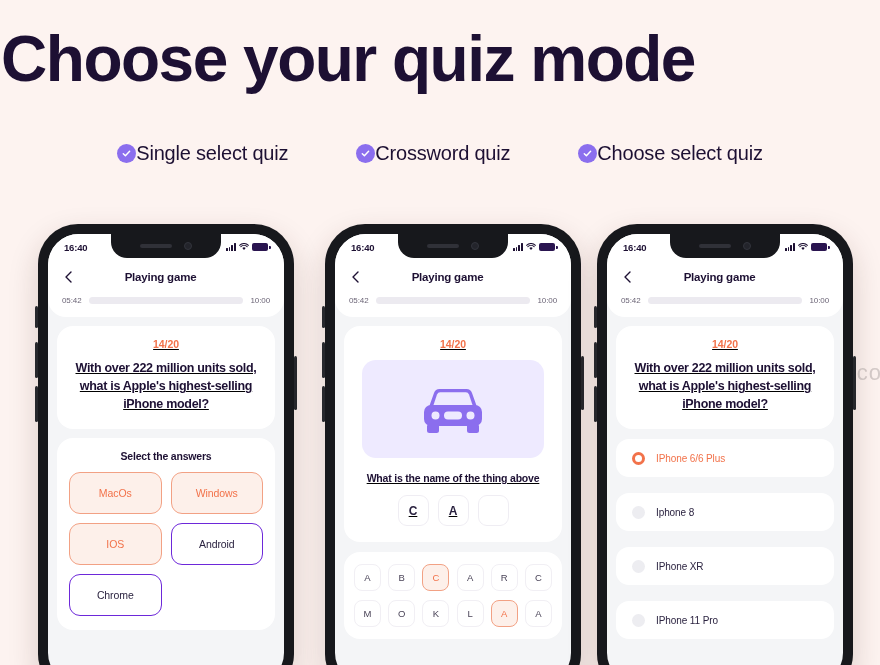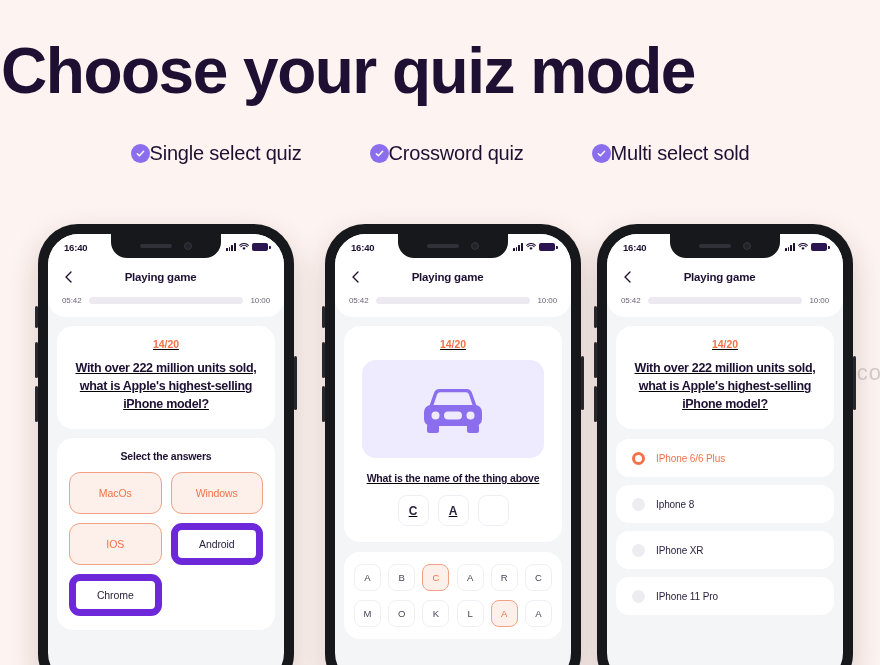--- a/index.html
+++ b/index.html
@@ -12,21 +12,21 @@
   .page {
     position: relative;
     width: 880px; height: 665px;
     background: #fdf3f0;
     overflow: hidden;
   }
 
   
   .page-title {
     position: absolute;
-    top: 36px; left: 0; width: 696px;
+    top: 24px; left: 0; width: 696px;
     text-align: center;
     font-size: 64px;
     font-weight: 700;
     letter-spacing: -1.5px;
     color: #1d1033;
     line-height: 1.1;
   }
   .modes-row {
     position: absolute;
     top: 142px; left: 0; width: 880px;
@@ -247,21 +247,21 @@
     grid-template-columns: 1fr 1fr;
     gap: 9px;
   }
   .chip {
     height: 42px;
     border-radius: 11px;
     display: flex; align-items: center; justify-content: center;
     font-size: 10.5px;
     letter-spacing: -0.1px;
     background: #ffffff;
-    border: 7px solid #6d28d9;
+    border: 1px solid #6d28d9;
     color: #2b2340;
   }
   .chip.sel {
     background: #fdf0ea;
     border: 1px solid #f2a184;
     color: #f2724a;
   }
 
   
   .imgbox {
@@ -319,21 +319,21 @@
     background: #fdf0ea;
     border: 1px solid #f2a184;
     color: #f2724a;
   }
 
   
   .options {
     margin: 10px 9px 0;
     display: flex;
     flex-direction: column;
-    gap: 8px;
+    gap: 16px;
   }
   .option {
     background: #ffffff;
     border-radius: 13px;
     height: 38px;
     display: flex;
     align-items: center;
     gap: 11px;
     padding: 0 16px;
   }
@@ -377,21 +377,21 @@
           </svg>
       </span>
       <span class="mode-label">Crossword quiz</span>
     </div>
     <div class="mode-item">
       <span class="check-circle">
         <svg viewBox="0 0 12 12">
             <path d="M2.5 6.2 L4.8 8.4 L9.4 3.6" fill="none" stroke="#ffffff" stroke-width="1.6" stroke-linecap="round" stroke-linejoin="round"></path>
           </svg>
       </span>
-      <span class="mode-label">Multi select sold</span>
+      <span class="mode-label">Choose select quiz</span>
     </div>
   </div>
 
   <div class="watermark">co</div>
 
   <div class="phone p1">
     <span class="side-btn mute"></span>
     <span class="side-btn volup"></span>
     <span class="side-btn voldn"></span>
     <span class="side-btn power"></span>

